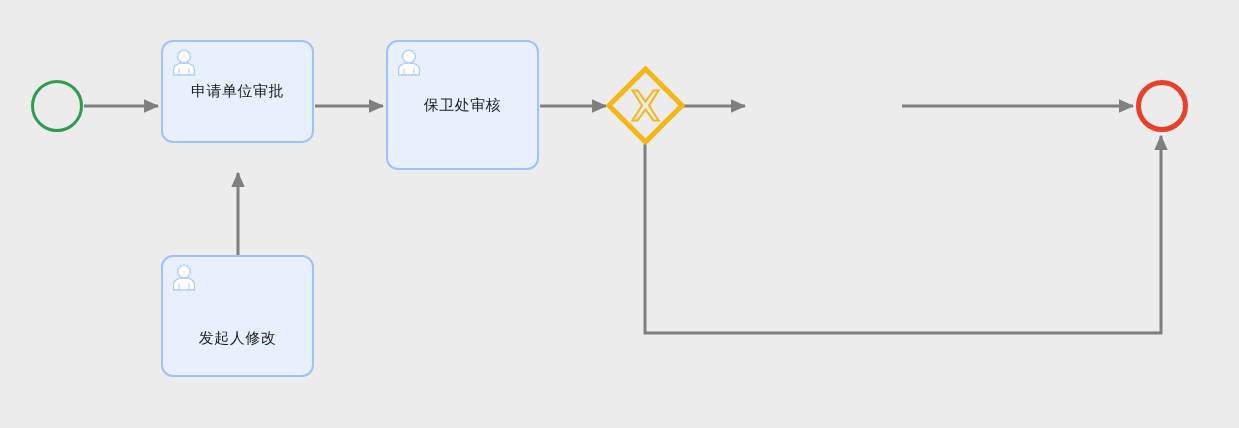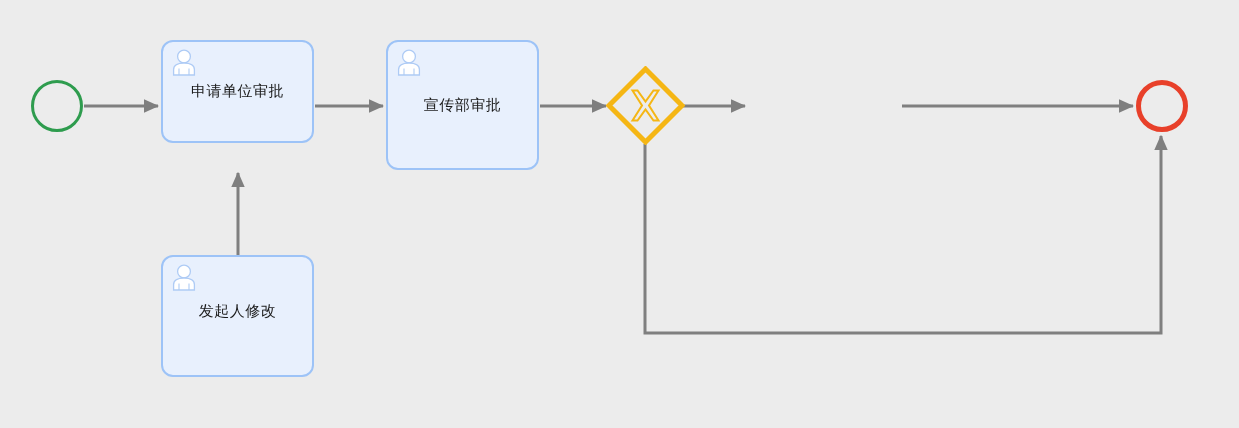--- a/index.html
+++ b/index.html
@@ -41,21 +41,21 @@
   .task-label {
     font-size: 15px;
     color: #1a1a1a;
     line-height: 1.25;
     text-align: center;
     padding: 0 8px;
     letter-spacing: 0.5px;
     white-space: nowrap;
   }
   .task.label-high {
-    align-items: flex-start;
+    align-items: center;
   }
   .task.label-high .task-label {
     margin-top: 45px;
   }
   .user-icon {
     position: absolute;
     left: 8px;
     top: 6px;
     width: 26px;
     height: 28px;
@@ -125,21 +125,21 @@
     <span class="task-label">申请单位审批</span>
   </div>
 
   <div class="task" style="left:386px; top:40px; width:153px; height:130px;">
     <svg class="user-icon" viewBox="0 0 26 28" xmlns="http://www.w3.org/2000/svg">
       <circle cx="13" cy="8.5" r="6.4" fill="#ffffff" stroke="#aecbf5" stroke-width="1.3"></circle>
       <path d="M 2.6 27 L 2.6 21.5 C 2.6 17.2 7.2 15 13 15 C 18.8 15 23.4 17.2 23.4 21.5 L 23.4 27 Z" fill="#ffffff" stroke="#aecbf5" stroke-width="1.3"></path>
       <line x1="8" y1="20.5" x2="8" y2="27" stroke="#aecbf5" stroke-width="1.1"></line>
       <line x1="18" y1="20.5" x2="18" y2="27" stroke="#aecbf5" stroke-width="1.1"></line>
     </svg>
-    <span class="task-label">宣传部审批</span>
+    <span class="task-label">保卫处审核</span>
   </div>
 
   <div class="gateway" style="left:606px; top:66px; width:79px; height:79px;">
     <svg width="79" height="79" viewBox="0 0 79 79" xmlns="http://www.w3.org/2000/svg">
       <polygon points="39.5,3 76,39.5 39.5,76 3,39.5" fill="none" stroke="#f5b614" stroke-width="5" stroke-linejoin="miter"></polygon>
       <g fill="none" stroke="#f5b614" stroke-width="2">
         <path d="M 26.5 24.5 L 31.5 24.5 L 39.5 35.5 L 47.5 24.5 L 52.5 24.5
                  L 43 39.5 L 52.5 54.5 L 47.5 54.5 L 39.5 43.5 L 31.5 54.5
                  L 26.5 54.5 L 36 39.5 Z"></path>
       </g>

